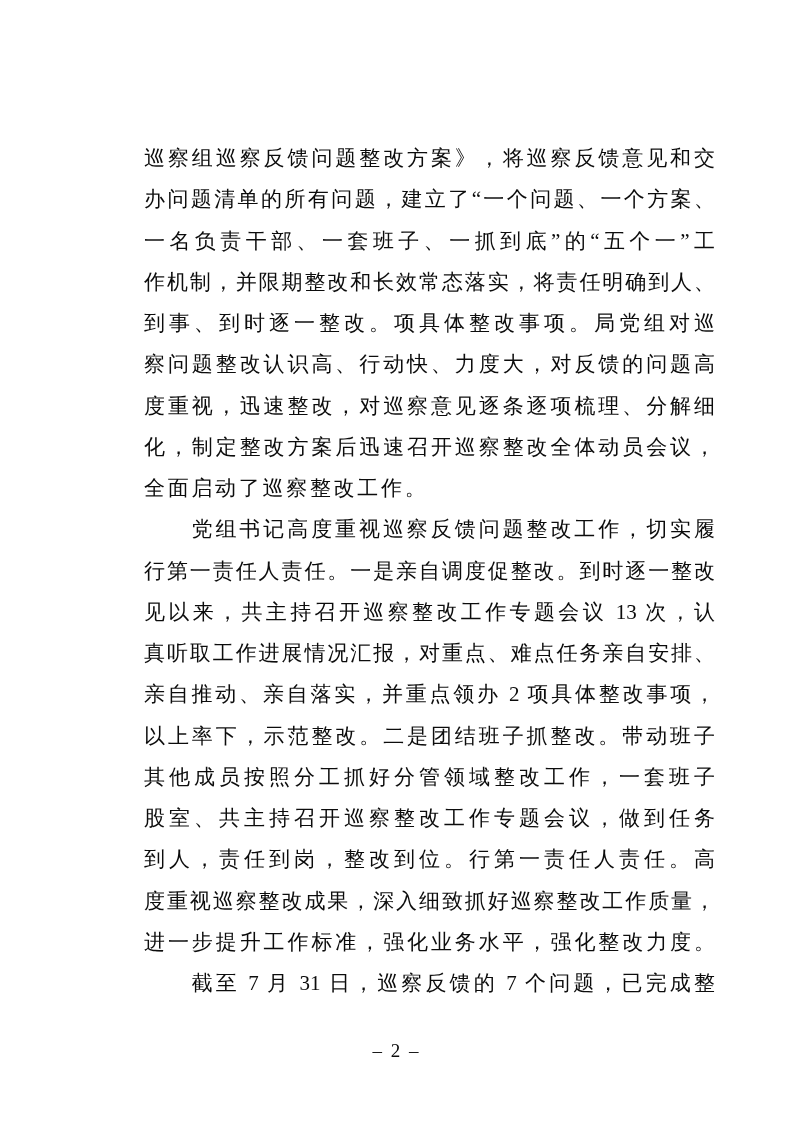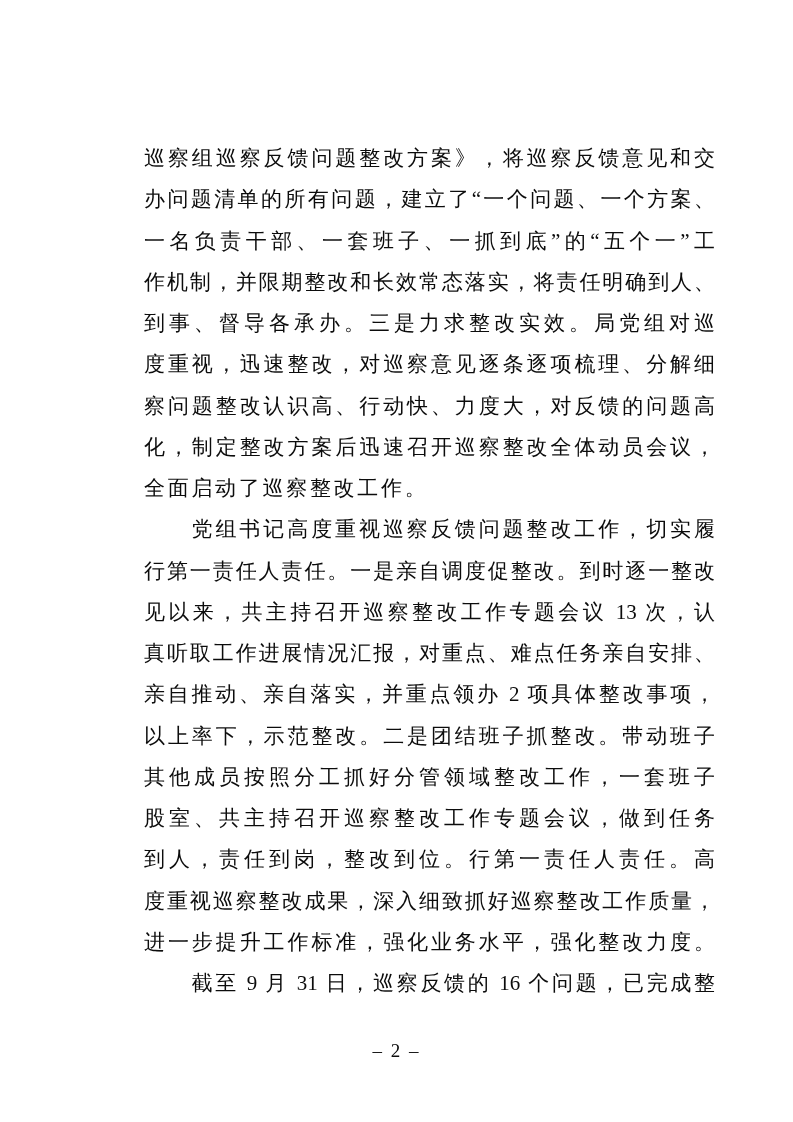--- a/index.html
+++ b/index.html
@@ -55,34 +55,34 @@
   </style>
 </head>
 <body>
 
 <div class="page">
   <main class="doc-body">
     <p class="line">巡察组巡察反馈问题整改方案》，将巡察反馈意见和交</p>
     <p class="line">办问题清单的所有问题，建立了“一个问题、一个方案、</p>
     <p class="line">一名负责干部、一套班子、一抓到底”的“五个一”工</p>
     <p class="line">作机制，并限期整改和长效常态落实，将责任明确到人、</p>
-    <p class="line">到事、督导各承办。三是力求整改实效。局党组对巡</p>
+    <p class="line">到事、到时逐一整改。项具体整改事项。局党组对巡</p>
+    <p class="line">察问题整改认识高、行动快、力度大，对反馈的问题高</p>
     <p class="line">度重视，迅速整改，对巡察意见逐条逐项梳理、分解细</p>
-    <p class="line">察问题整改认识高、行动快、力度大，对反馈的问题高</p>
     <p class="line">化，制定整改方案后迅速召开巡察整改全体动员会议，</p>
     <p class="line para-end">全面启动了巡察整改工作。</p>
     <p class="line indent">党组书记高度重视巡察反馈问题整改工作，切实履</p>
     <p class="line">行第一责任人责任。一是亲自调度促整改。到时逐一整改</p>
     <p class="line">见以来，共主持召开巡察整改工作专题会议 13 次，认</p>
     <p class="line">真听取工作进展情况汇报，对重点、难点任务亲自安排、</p>
     <p class="line">亲自推动、亲自落实，并重点领办 2 项具体整改事项，</p>
     <p class="line">以上率下，示范整改。二是团结班子抓整改。带动班子</p>
     <p class="line">其他成员按照分工抓好分管领域整改工作，一套班子</p>
     <p class="line">股室、共主持召开巡察整改工作专题会议，做到任务</p>
     <p class="line">到人，责任到岗，整改到位。行第一责任人责任。高</p>
     <p class="line">度重视巡察整改成果，深入细致抓好巡察整改工作质量，</p>
     <p class="line">进一步提升工作标准，强化业务水平，强化整改力度。</p>
-    <p class="line indent">截至 9 月 31 日，巡察反馈的 16 个问题，已完成整</p>
+    <p class="line indent">截至 7 月 31 日，巡察反馈的 7 个问题，已完成整</p>
   </main>
   <footer class="page-footer">
     <span>– 2 –</span>
   </footer>
 </div>
 
 </body></html>

